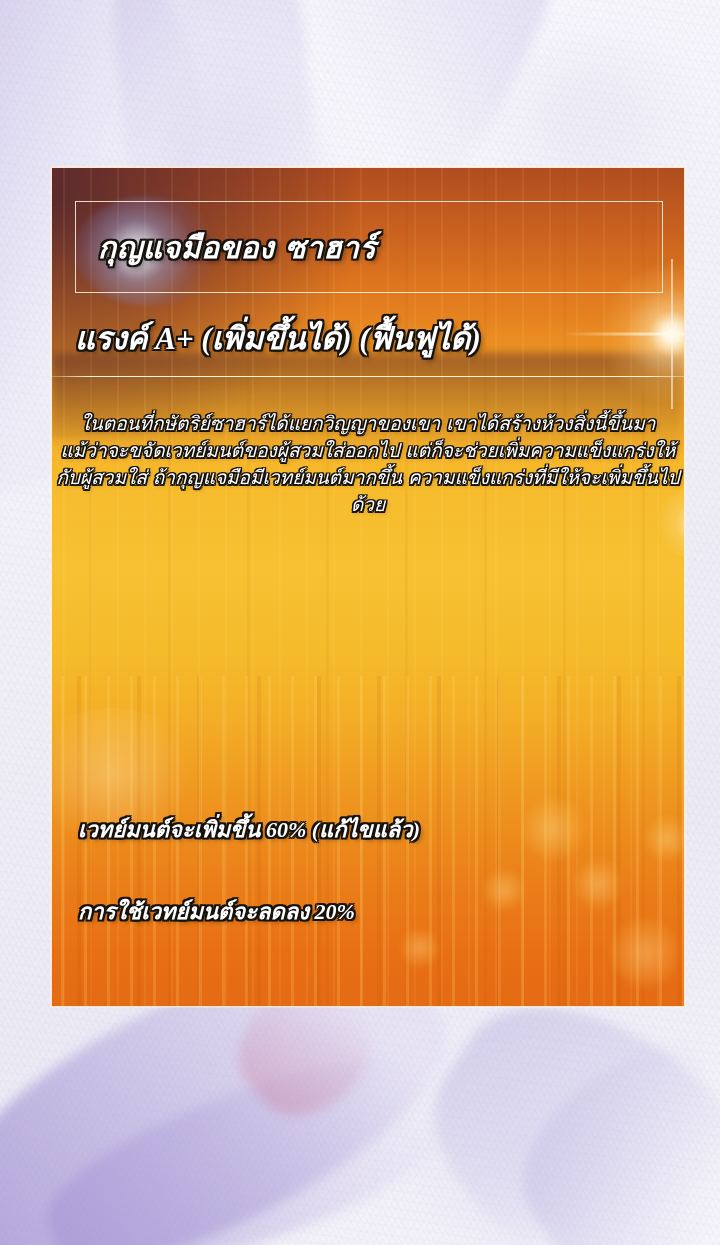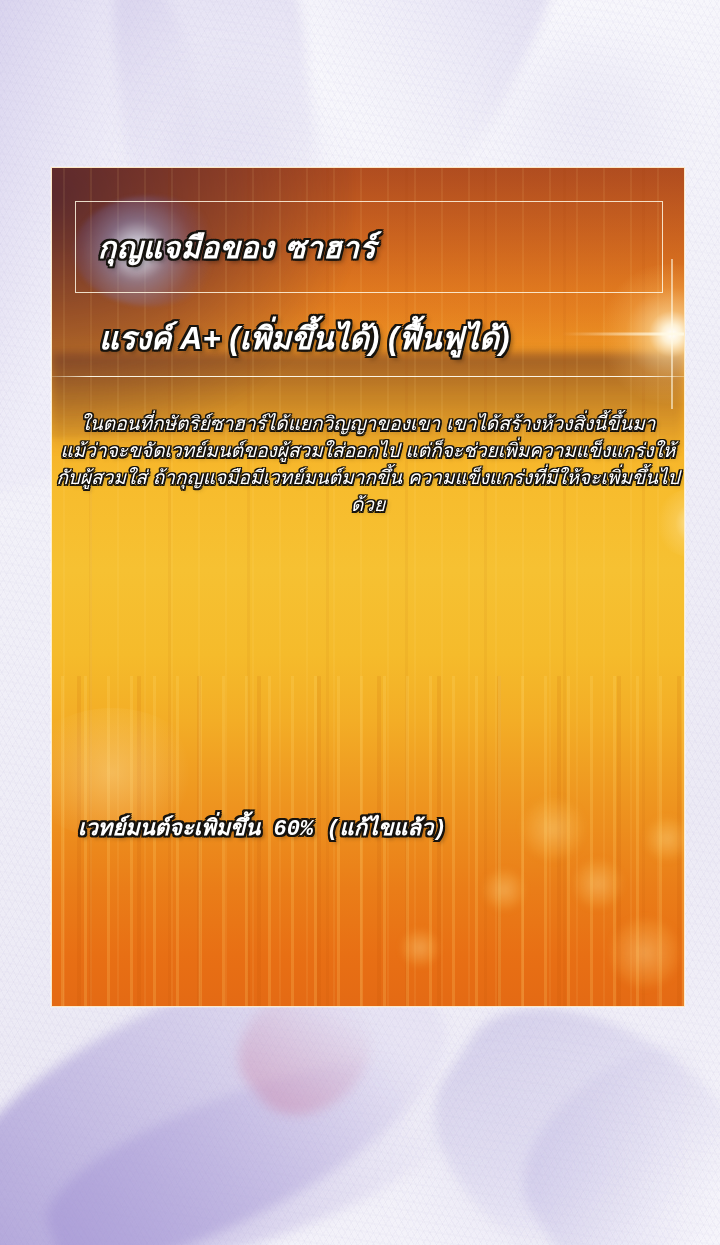--- a/index.html
+++ b/index.html
@@ -268,33 +268,32 @@
        3px 3px 5px rgba(0,0,0,.45);
     white-space: nowrap;
   }
 
   
   #rank-line {
     position: absolute;
     left: 23px;
     top: 145px;
     width: 600px;
-    font-family: Liberation Sans, sans-serif;
+    font-family: Liberation Serif, serif;
     font-size: 31px;
     font-weight: bold;
     font-style: italic;
     color: #ffffff;
     white-space: nowrap;
     text-shadow:
       -2px 0 0 #17140f,  2px 0 0 #17140f,
        0 -2px 0 #17140f,  0 2px 0 #17140f,
       -2px -2px 0 #17140f, 2px -2px 0 #17140f,
       -2px 2px 0 #17140f, 2px 2px 0 #17140f,
        3px 3px 5px rgba(0,0,0,.45);
-    margin-left: 24px;
   }
 
   
   #divider {
     position: absolute;
     left: 0px;
     right: 0px;
     top: 208px;
     height: 1px;
     background: linear-gradient(90deg,
@@ -329,21 +328,21 @@
 
   
   #stats {
     position: absolute;
     left: 26px;
     right: 20px;
     top: 648px;
   }
   .stat {
     color: #ffffff;
-    font-family: Liberation Mono, monospace;
+    font-family: Liberation Serif, serif;
     font-size: 22px;
     font-style: italic;
     font-weight: bold;
     line-height: 1.25;
     white-space: nowrap;
     text-shadow:
       -2px 0 0 #16130f, 2px 0 0 #16130f,
        0 -2px 0 #16130f, 0 2px 0 #16130f,
       -2px -2px 0 #16130f, 2px -2px 0 #16130f,
       -2px 2px 0 #16130f, 2px 2px 0 #16130f,
@@ -401,17 +400,18 @@
       <div id="rank-line">แรงค์ A+ (เพิ่มขึ้นได้) (ฟื้นฟูได้)</div>
 
       <div id="divider"></div>
 
       <div id="body">
         <div class="para">ในตอนที่กษัตริย์ซาฮาร์ได้แยกวิญญาของเขา เขาได้สร้างห้วงสิ่งนี้ขึ้นมา แม้ว่าจะขจัดเวทย์มนต์ของผู้สวมใส่ออกไป แต่ก็จะช่วยเพิ่มความแข็งแกร่งให้กับผู้สวมใส่ ถ้ากุญแจมือมีเวทย์มนต์มากขึ้น ความแข็งแกร่งที่มีให้จะเพิ่มขึ้นไปด้วย</div>
       </div>
 
       <div id="stats">
         <div class="stat">เวทย์มนต์จะเพิ่มขึ้น 60% (แก้ไขแล้ว)</div>
+        <div class="stat second">การใช้เวทย์มนต์จะลดลง 20%</div>
       </div>
 
     </div>
   </div>
 </div>
 
 </body></html>

